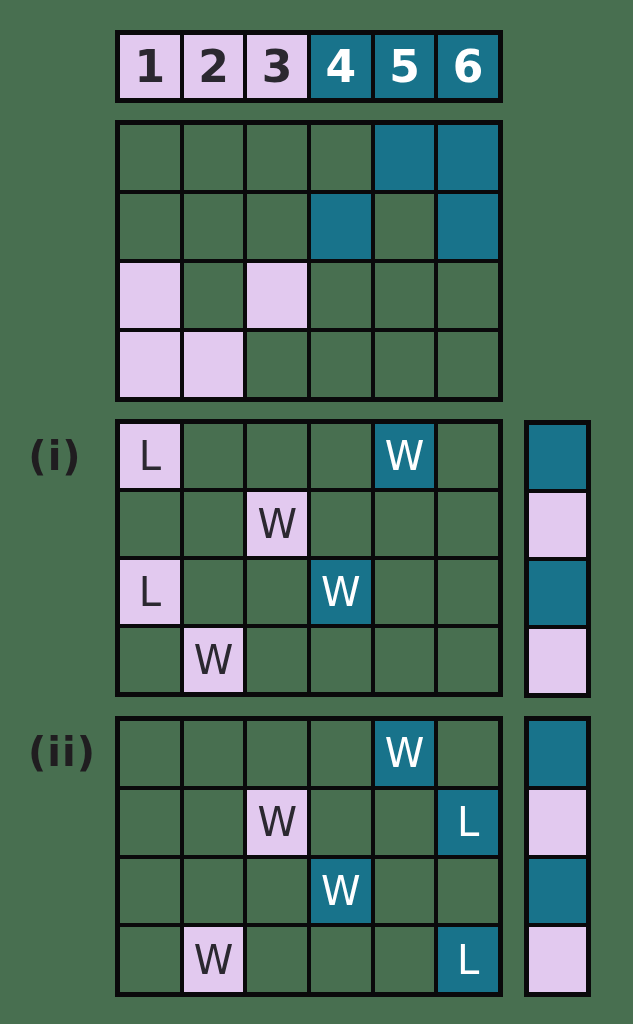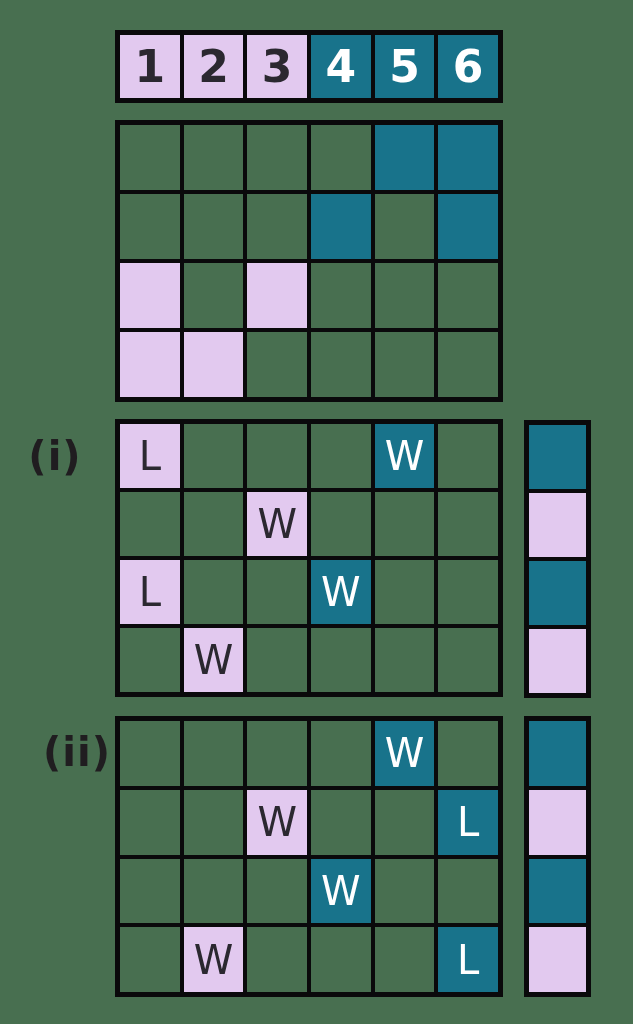--- a/index.html
+++ b/index.html
@@ -73,21 +73,21 @@
     position: absolute;
     display: flex;
     align-items: center;
     justify-content: center;
     color: #201d20;
     font-size: 40px;
     font-weight: 700;
     letter-spacing: 1px;
   }
   #label-i  { left: 5px;  top: 421px; width: 100px; height: 70px; }
-  #label-ii { left: 22px;  top: 717px; width: 110px; height: 70px; }
+  #label-ii { left: 7px;  top: 717px; width: 110px; height: 70px; }
 </style>
 </head>
 <body>
 
 <div class="page">
 
   <div id="dice-row" class="grid">
       <div class="cell" data-color="pink">1</div>
       <div class="cell" data-color="pink">2</div>
       <div class="cell" data-color="pink">3</div>

